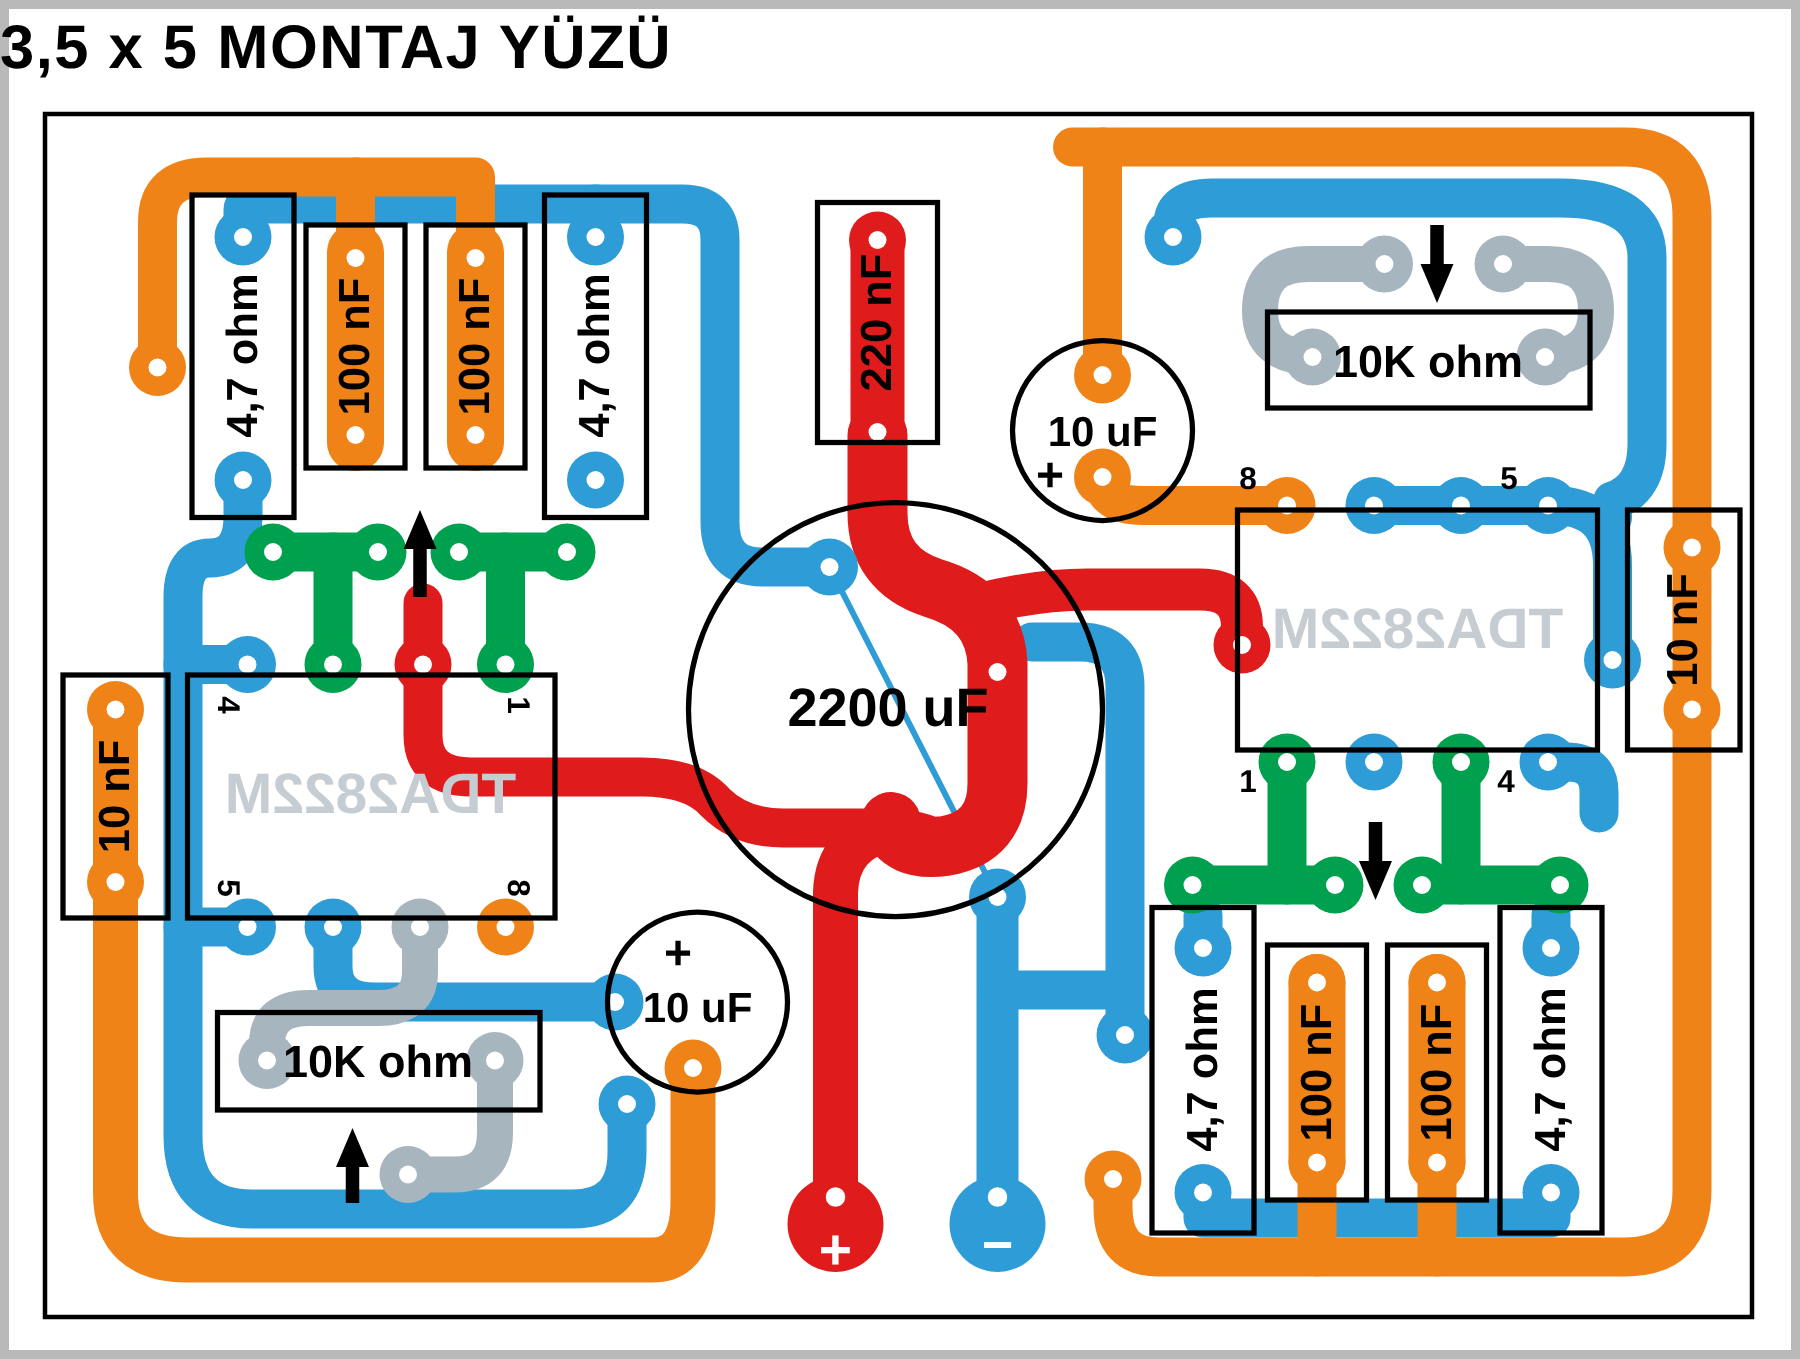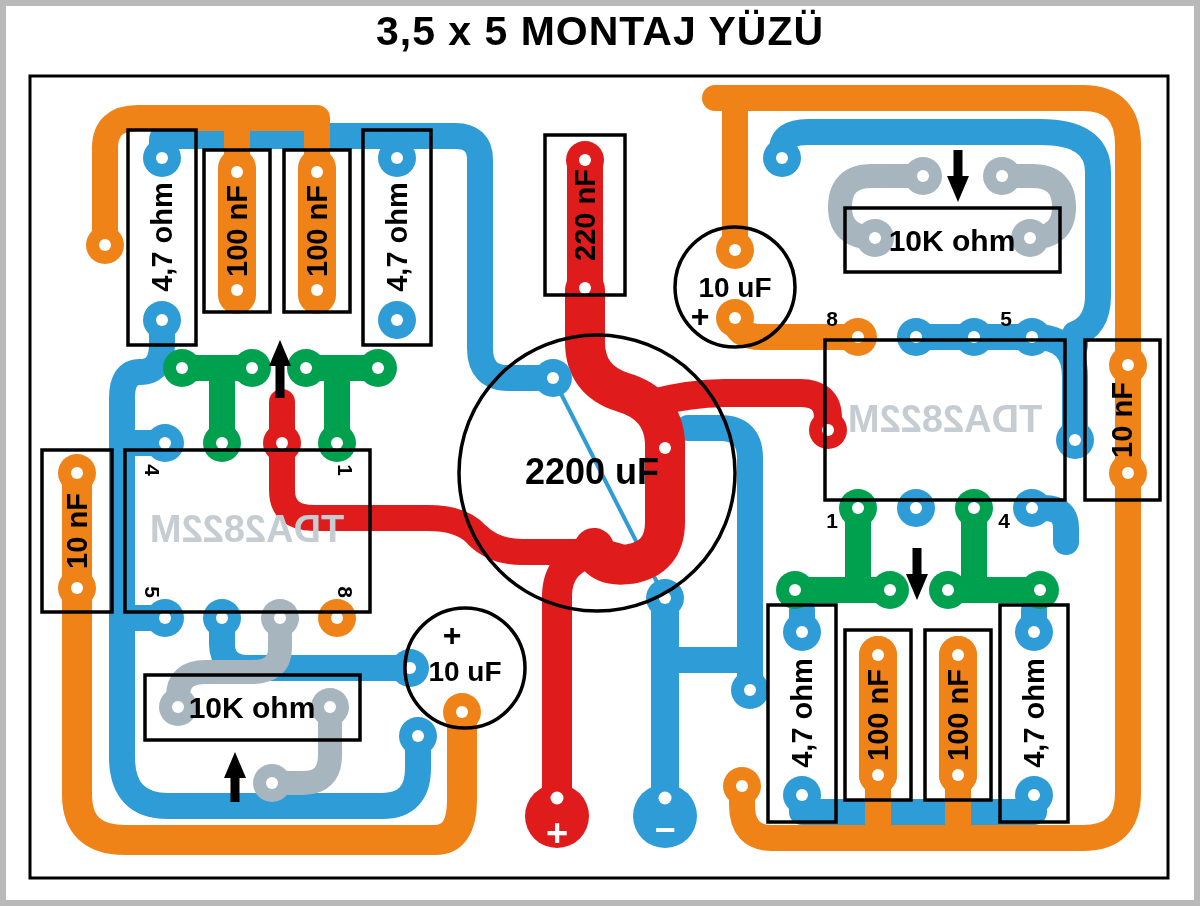--- a/index.html
+++ b/index.html
@@ -1,19 +1,19 @@
 <!DOCTYPE html>
 <html><head>
 <meta charset="utf-8">
 <style>
   html,body{margin:0;padding:0}
   body{width:1200px;height:906px;position:relative;background:#fff;overflow:hidden;
        font-family:"Liberation Sans",sans-serif}
   .outer-frame{position:absolute;inset:0;border:6px solid #b9b9b9;box-sizing:border-box;pointer-events:none}
-  .title{position:absolute;top:8px;left:0;width:100%;text-align:center;
+  .title{position:absolute;top:8px;left:0;width:100%;text-align:left;
          font-size:41px;font-weight:bold;letter-spacing:1px;color:#000}
   svg{position:absolute;top:0;left:0}
   text{font-family:"Liberation Sans",sans-serif}
 </style>
 </head>
 <body>
 
 <div class="outer-frame"></div>
 <div class="title">3,5 x 5 MONTAJ YÜZÜ</div>
 

